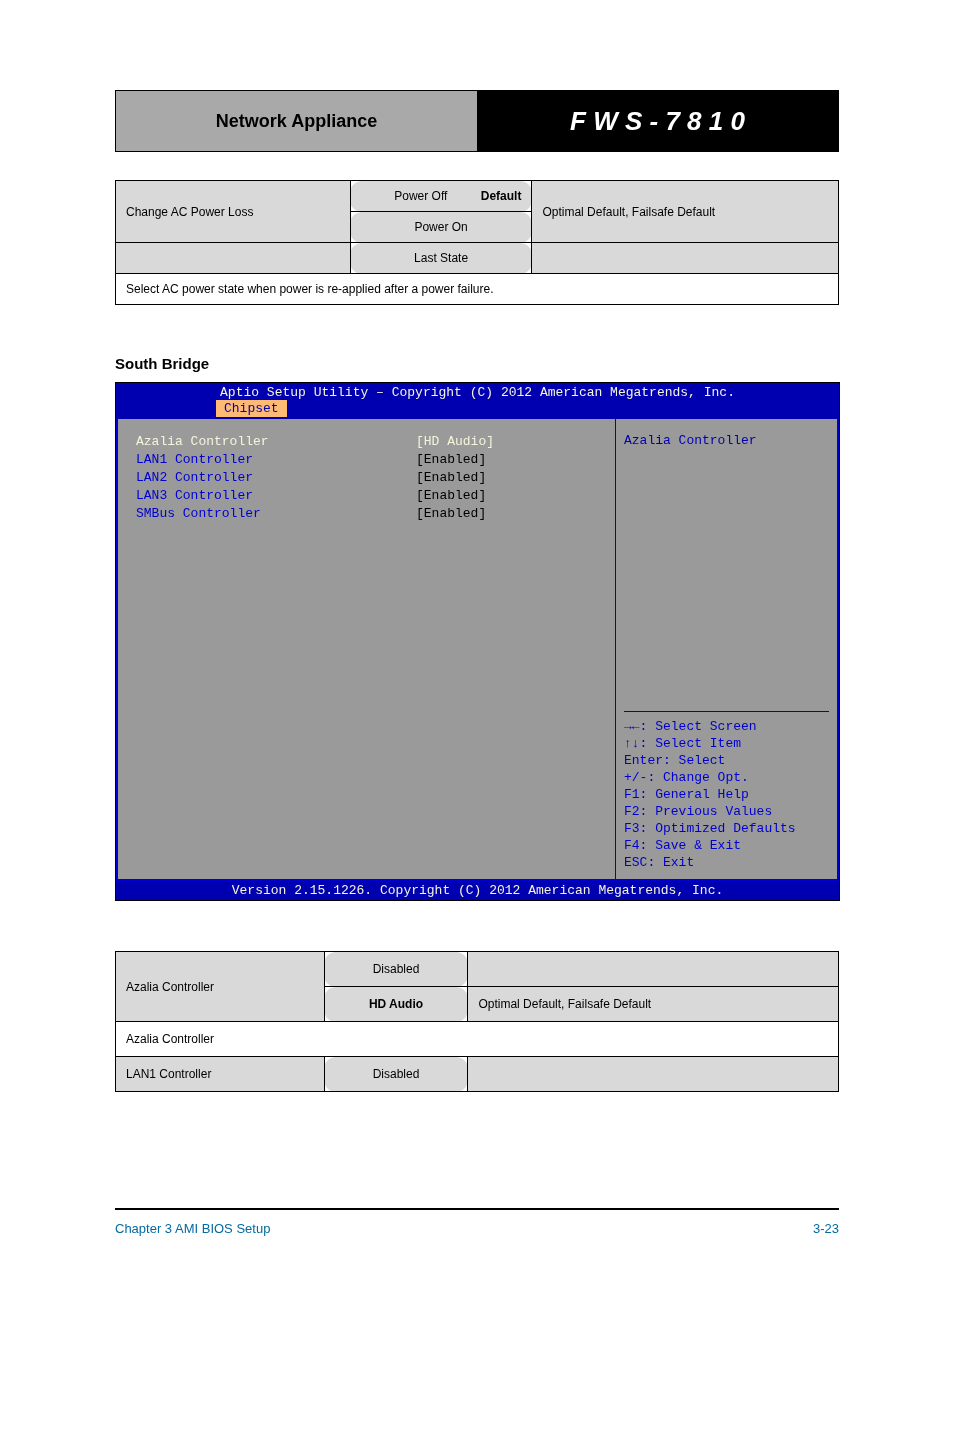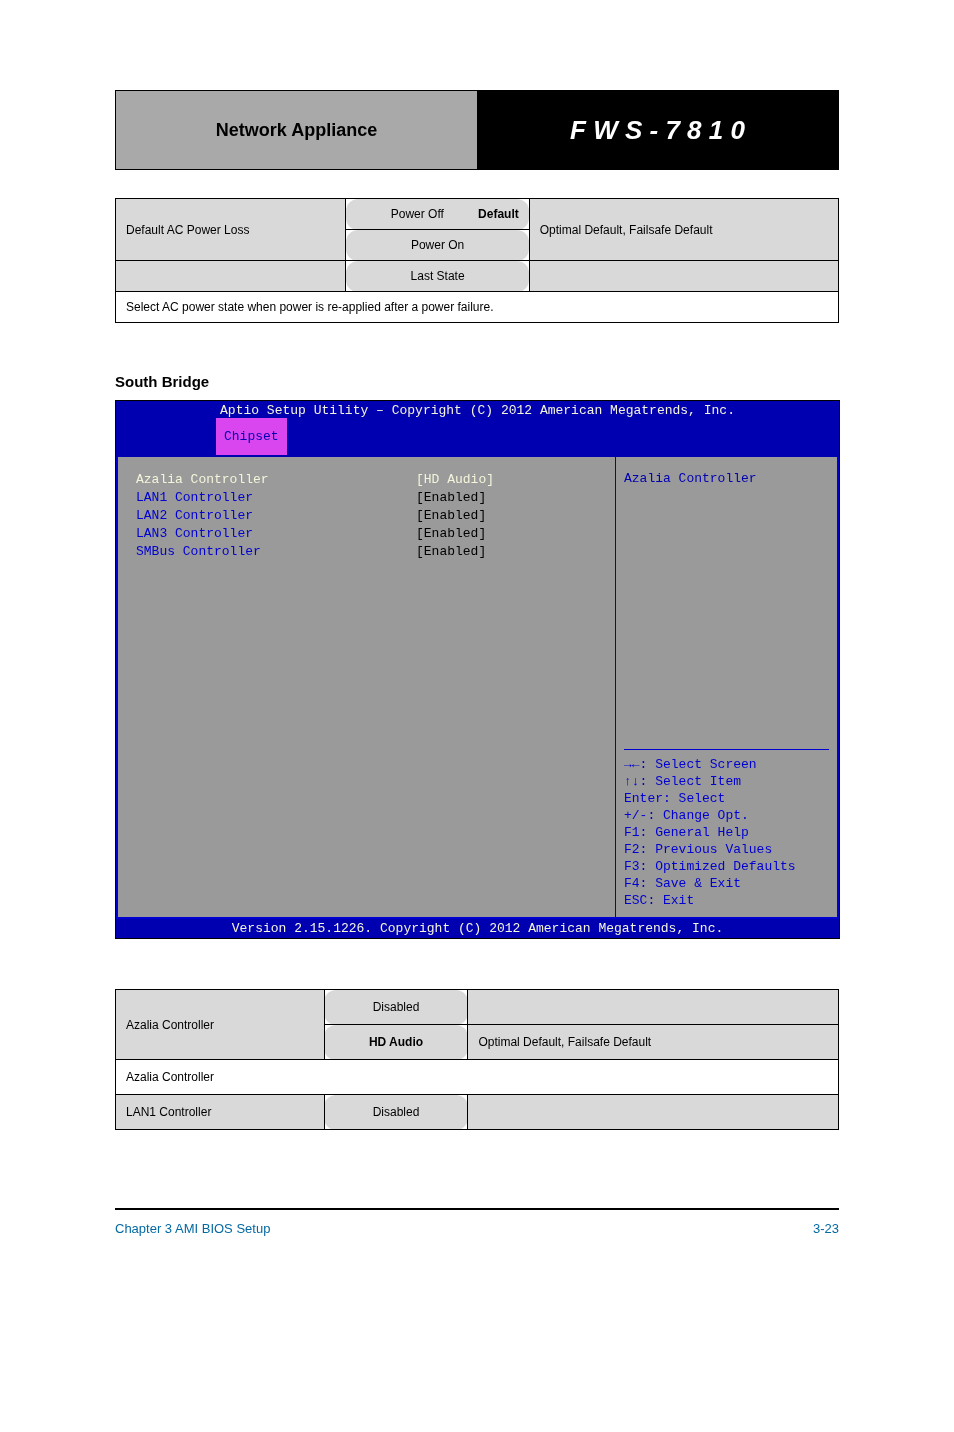--- a/index.html
+++ b/index.html
@@ -7,21 +7,21 @@
     width: 954px;
     height: 1432px;
     background: #ffffff;
     font-family: Arial, sans-serif;
     position: relative;
     padding: 90px 115px 40px 115px;
   }
   .header-bar {
     display: flex;
     width: 724px;
-    height: 80px;
+    height: 62px;
     border: 1px solid #000;
     text-align: center;
   }
   .header-left {
     flex: 1;
     background: #a9a9a9;
     display: flex;
     align-items: center;
     justify-content: center;
     font-size: 18px;
@@ -71,23 +71,23 @@
     text-align: center;
     padding: 2px 0 0 0;
     font-size: 13px;
   }
   .bios-tabs {
     background: #0000b0;
     padding: 0 0 2px 100px;
   }
   .bios-tab {
     display: inline-block;
-    background: #d946ef;
+    background: #fdba74;
     color: #0000b0;
-    padding: 11px 8px;
+    padding: 1px 8px;
     font-size: 13px;
   }
   .bios-body {
     display: flex;
     background: #9a9a9a;
     height: 460px;
     position: relative;
   }
   .bios-left {
     flex: 1;
@@ -157,21 +157,21 @@
 <div class="header-bar">
   <div class="header-left">Network Appliance</div>
   <div class="header-right">F W S - 7 8 1 0</div>
 </div>
 
 <div class="spacer-1"></div>
 
 <table class="table1">
   <tbody>
       <tr>
-    <td class="grey" rowspan="2">Default AC Power Loss</td>
+    <td class="grey" rowspan="2">Change AC Power Loss</td>
     <td class="grey centered">
       <span>Power Off</span>
       <span class="bold" style="float:right">Default</span>
     </td>
     <td class="grey" rowspan="2">Optimal Default, Failsafe Default</td>
   </tr>
   <tr>
     <td class="grey centered">Power On</td>
   </tr>
   <tr>

